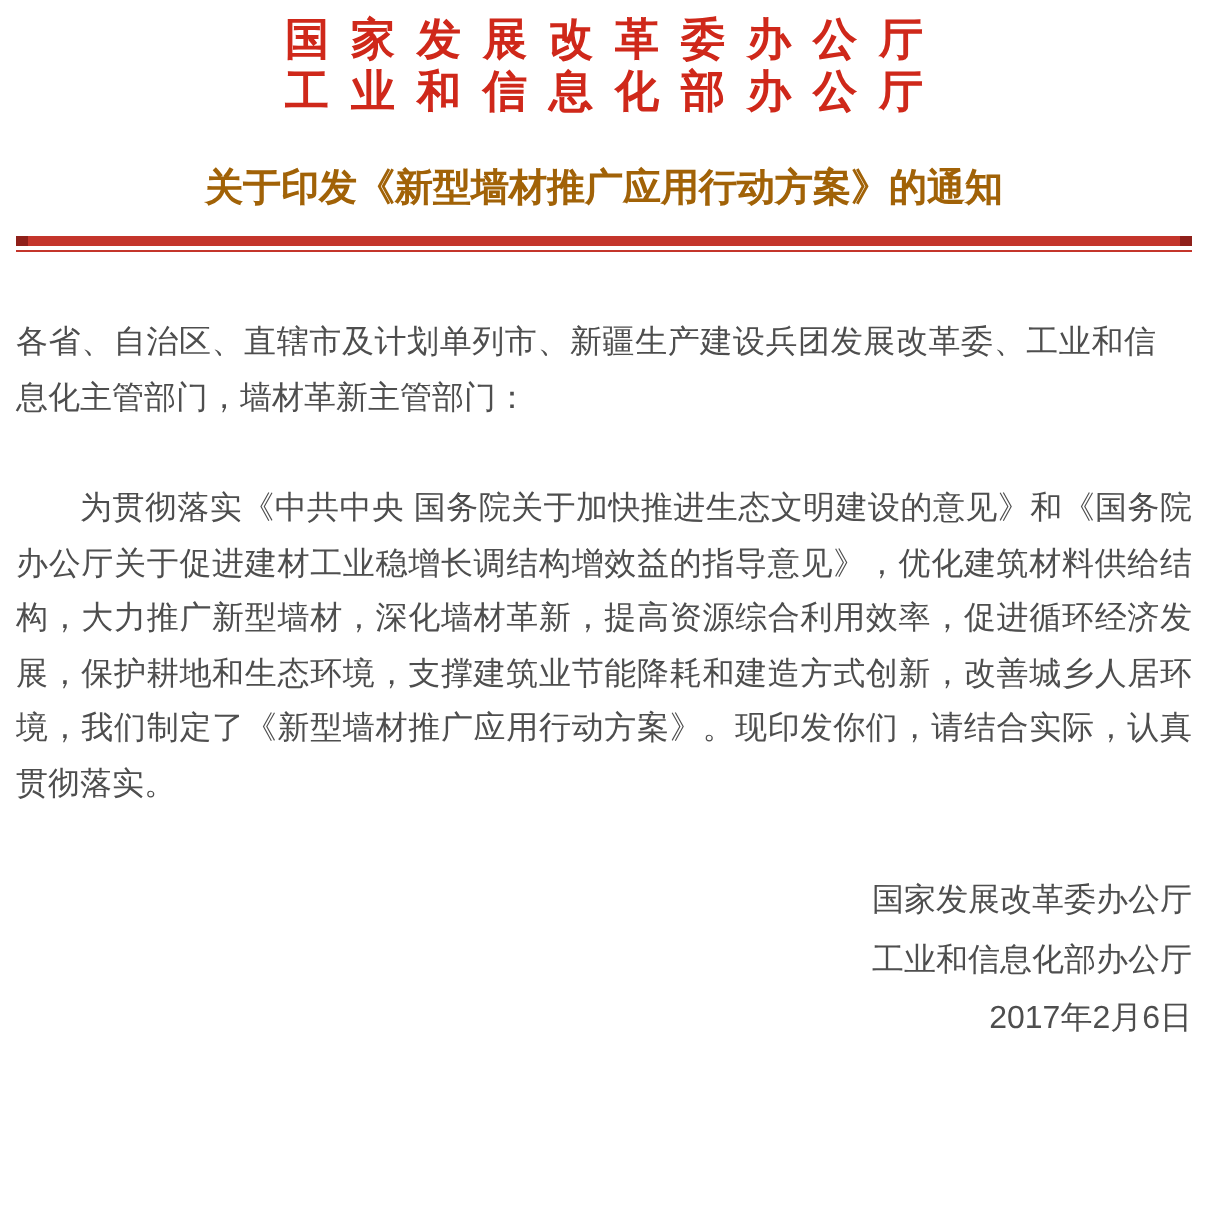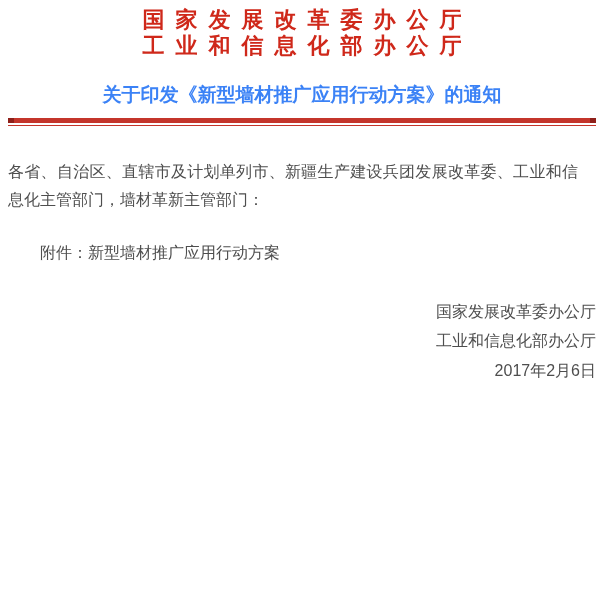--- a/index.html
+++ b/index.html
@@ -22,21 +22,21 @@
     color: #cf281a;
     font-weight: bold;
     font-size: 22px;
     line-height: 26px;
     letter-spacing: 11px;
     text-indent: 11px; 
   }
   .doc-title {
     margin: 24px 0 0 0;
     text-align: center;
-    color: #3b82f6;
+    color: #a16207;
     font-weight: bold;
     font-size: 19px;
     line-height: 24px;
     letter-spacing: 0px;
   }
   .rule {
     margin-top: 11px;
     position: relative;
   }
   .rule-thick {
@@ -106,22 +106,22 @@
   <h1 class="doc-title">关于印发《新型墙材推广应用行动方案》的通知</h1>
 
   <div class="rule">
     <div class="rule-thick"></div>
     <div class="rule-thin"></div>
   </div>
 
 
   <p class="body-text salutation">各省、自治区、直辖市及计划单列市、新疆生产建设兵团发展改革委、工业和信息化主管部门，墙材革新主管部门：</p>
 
+  <p class="body-text paragraph">为贯彻落实《中共中央 国务院关于加快推进生态文明建设的意见》和《国务院办公厅关于促进建材工业稳增长调结构增效益的指导意见》，优化建筑材料供给结构，大力推广新型墙材，深化墙材革新，提高资源综合利用效率，促进循环经济发展，保护耕地和生态环境，支撑建筑业节能降耗和建造方式创新，改善城乡人居环境，我们制定了《新型墙材推广应用行动方案》。现印发你们，请结合实际，认真贯彻落实。</p>
 
-  <p class="body-text attachment">附件：新型墙材推广应用行动方案</p>
 
   <div class="signature">
     <div>国家发展改革委办公厅</div>
     <div>工业和信息化部办公厅</div>
     <div>2017年2月6日</div>
   </div>
 
 </div>
 
 </body></html>

